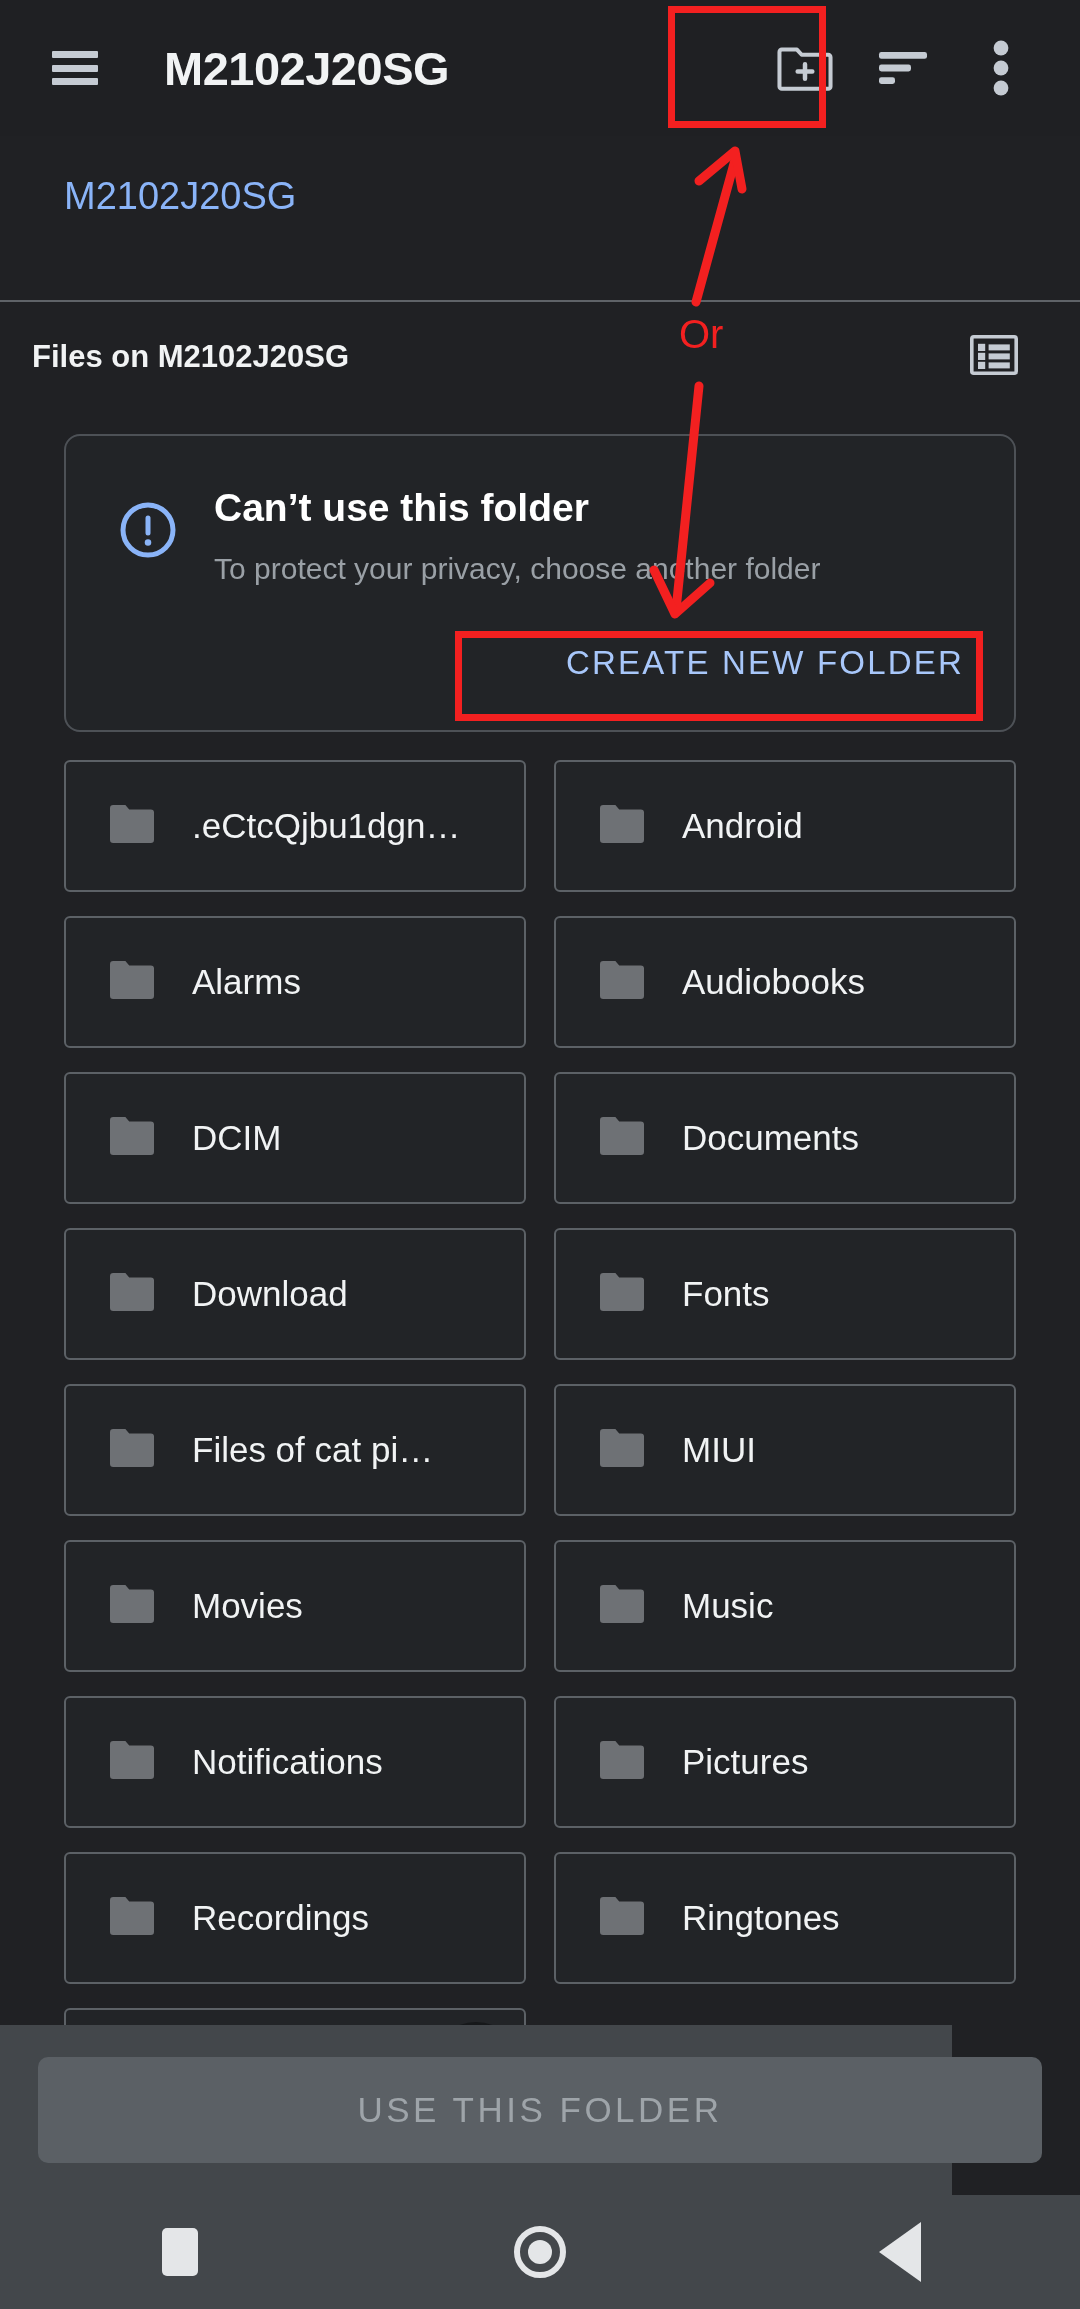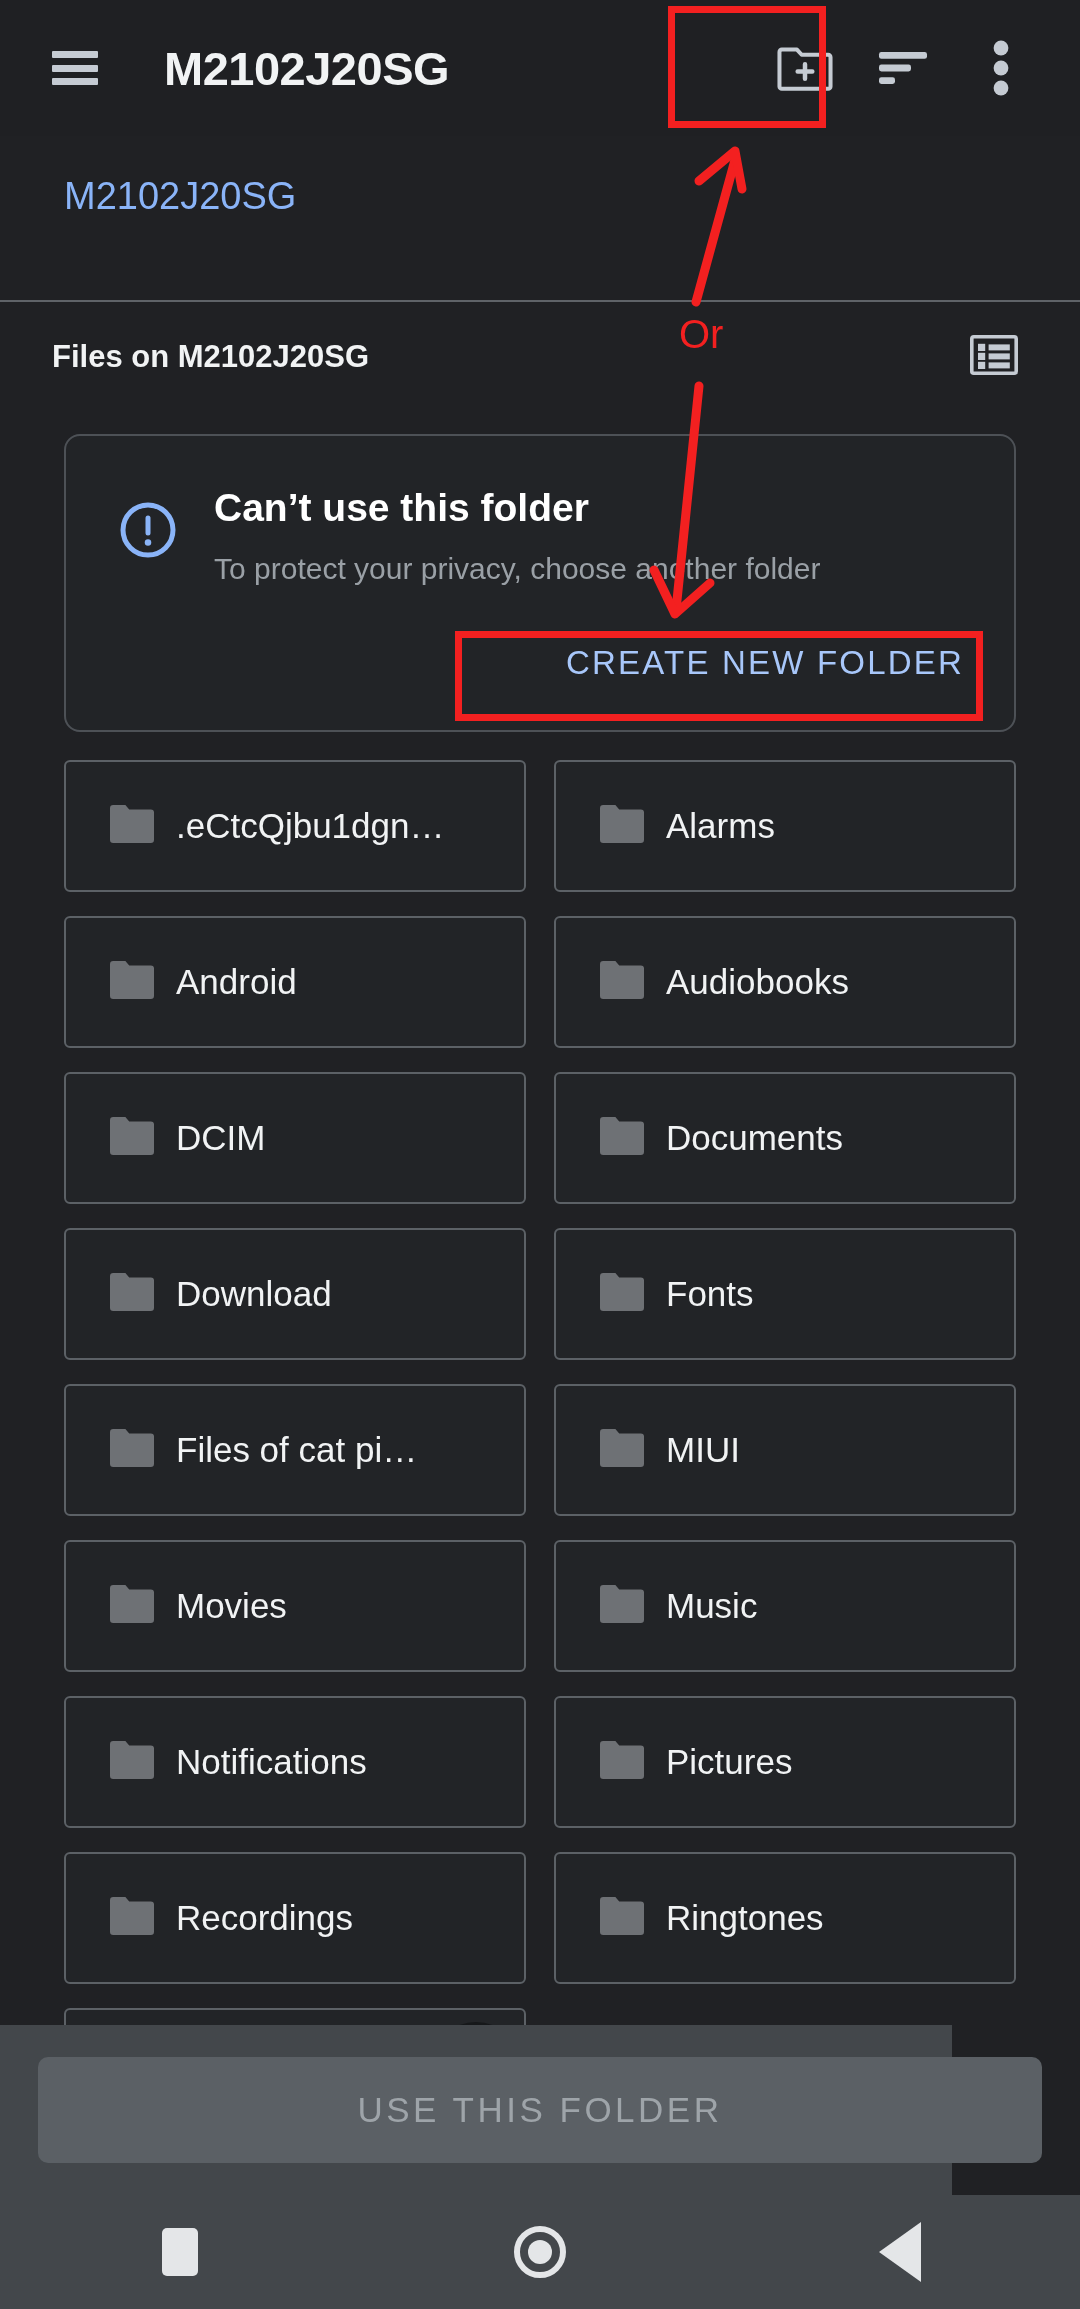--- a/index.html
+++ b/index.html
@@ -57,21 +57,21 @@
     width:1080px; height:2px; background:#5f6368;
   }
 
   
   .fileson-row {
     position:absolute; top:302px; left:0;
     width:1080px; height:110px;
     display:flex; align-items:center;
   }
   .fileson-label {
-    margin-left:52px;
+    margin-left:32px;
     font-size:31px; font-weight:700; color:#f1f3f4; white-space:nowrap;
   }
   .viewtoggle {
     margin-left:auto; margin-right:54px;
     width:64px; height:64px;
     display:flex; align-items:center; justify-content:center;
   }
 
   
   .warn-card {
@@ -102,21 +102,21 @@
     height:132px;
     border:2px solid #5c6166;
     border-radius:6px;
     background:#222427;
     display:flex; align-items:center;
     overflow:hidden;
     cursor:pointer;
   }
   .folder-cell .ficon { margin-left:42px; flex:0 0 auto; }
   .folder-cell .fname {
-    margin-left:20px;
+    margin-left:36px;
     font-size:35px; color:#f1f3f4;
     white-space:nowrap; overflow:hidden;
   }
   .grid-clip {
     position:absolute; left:0; top:760px;
     width:1080px; height:1265px;
     overflow:hidden;
   }
   .grid-inner { position:absolute; left:64px; top:0; width:952px; }
   .dark-blob {
@@ -277,28 +277,28 @@
         <div class="folder-cell">
           <span class="ficon"><svg width="48" height="42" viewBox="0 0 24 21">
                 <path d="M1 2.6A1.6 1.6 0 0 1 2.6 1h6.1l1.9 2.2h10.8A1.6 1.6 0 0 1 23 4.8v13.6A1.6 1.6 0 0 1 21.4 20H2.6A1.6 1.6 0 0 1 1 18.4V2.6z" fill="#6e7175"></path>
               </svg></span>
           <span class="fname">.eCtcQjbu1dgn…</span>
         </div>
         <div class="folder-cell">
           <span class="ficon"><svg width="48" height="42" viewBox="0 0 24 21">
                 <path d="M1 2.6A1.6 1.6 0 0 1 2.6 1h6.1l1.9 2.2h10.8A1.6 1.6 0 0 1 23 4.8v13.6A1.6 1.6 0 0 1 21.4 20H2.6A1.6 1.6 0 0 1 1 18.4V2.6z" fill="#6e7175"></path>
               </svg></span>
+          <span class="fname">Android</span>
+        </div>
+
+        <div class="folder-cell">
+          <span class="ficon"><svg width="48" height="42" viewBox="0 0 24 21">
+                <path d="M1 2.6A1.6 1.6 0 0 1 2.6 1h6.1l1.9 2.2h10.8A1.6 1.6 0 0 1 23 4.8v13.6A1.6 1.6 0 0 1 21.4 20H2.6A1.6 1.6 0 0 1 1 18.4V2.6z" fill="#6e7175"></path>
+              </svg></span>
           <span class="fname">Alarms</span>
-        </div>
-
-        <div class="folder-cell">
-          <span class="ficon"><svg width="48" height="42" viewBox="0 0 24 21">
-                <path d="M1 2.6A1.6 1.6 0 0 1 2.6 1h6.1l1.9 2.2h10.8A1.6 1.6 0 0 1 23 4.8v13.6A1.6 1.6 0 0 1 21.4 20H2.6A1.6 1.6 0 0 1 1 18.4V2.6z" fill="#6e7175"></path>
-              </svg></span>
-          <span class="fname">Android</span>
         </div>
         <div class="folder-cell">
           <span class="ficon"><svg width="48" height="42" viewBox="0 0 24 21">
                 <path d="M1 2.6A1.6 1.6 0 0 1 2.6 1h6.1l1.9 2.2h10.8A1.6 1.6 0 0 1 23 4.8v13.6A1.6 1.6 0 0 1 21.4 20H2.6A1.6 1.6 0 0 1 1 18.4V2.6z" fill="#6e7175"></path>
               </svg></span>
           <span class="fname">Audiobooks</span>
         </div>
 
         <div class="folder-cell">
           <span class="ficon"><svg width="48" height="42" viewBox="0 0 24 21">

